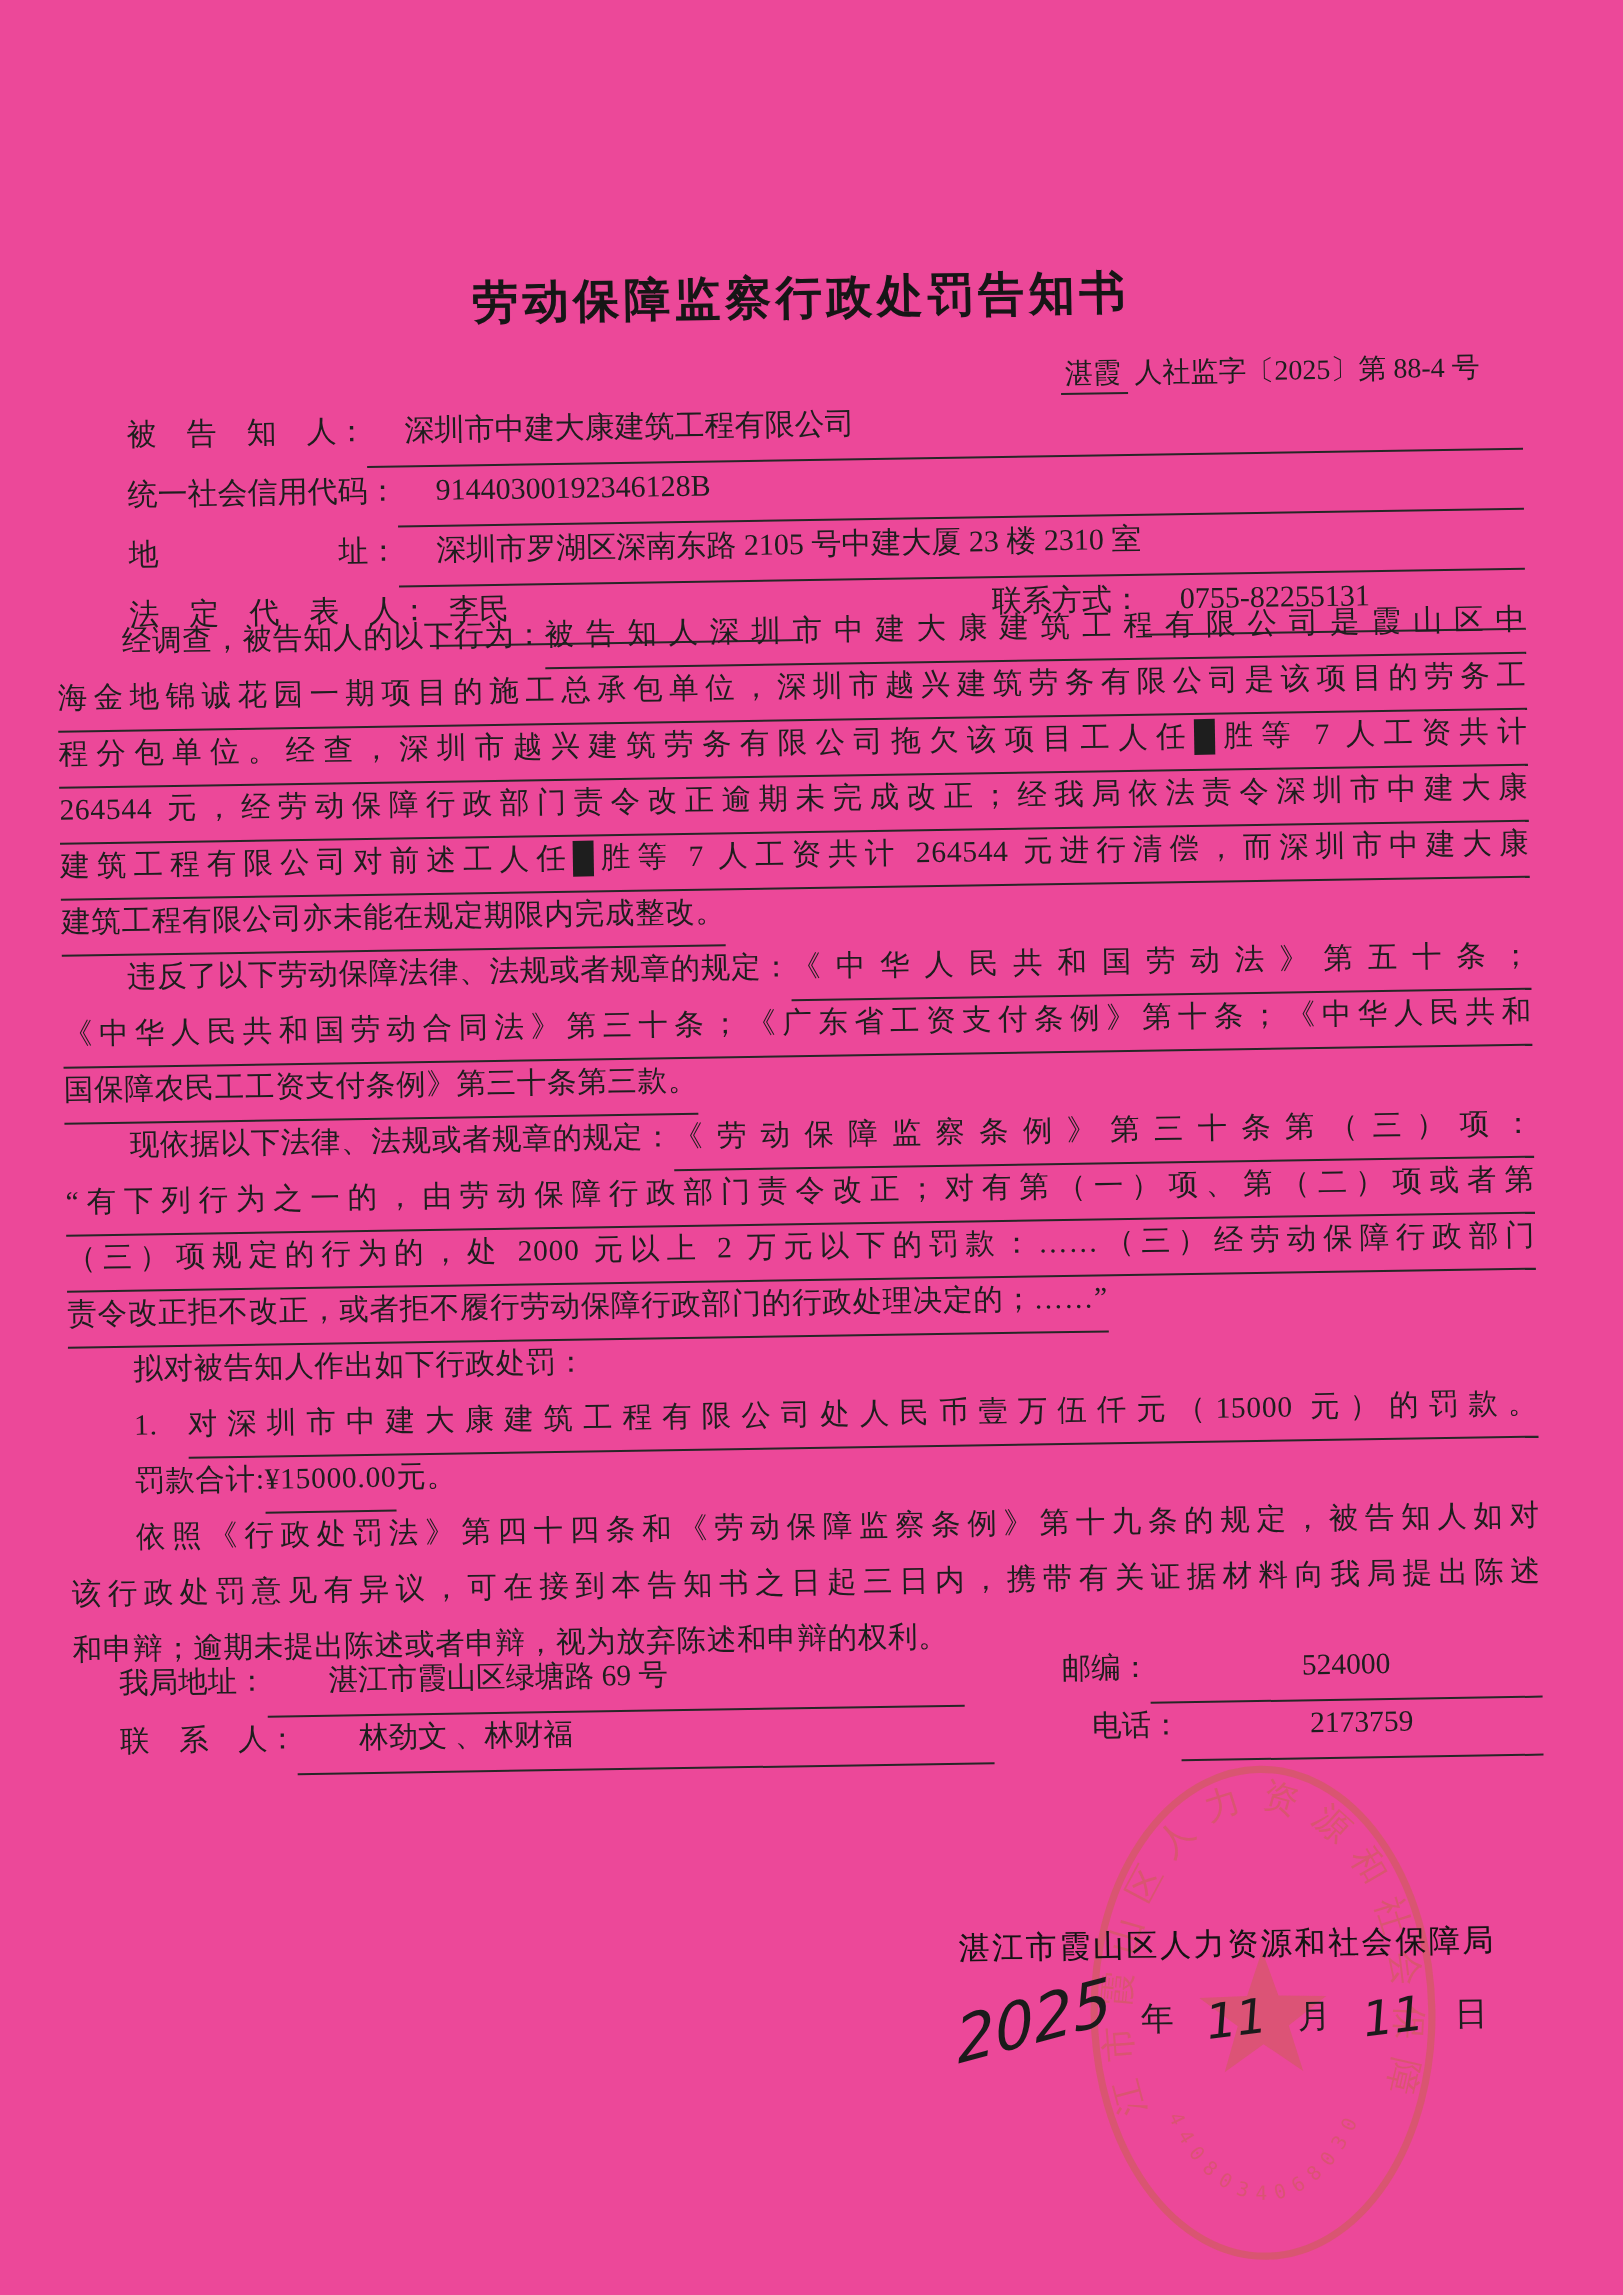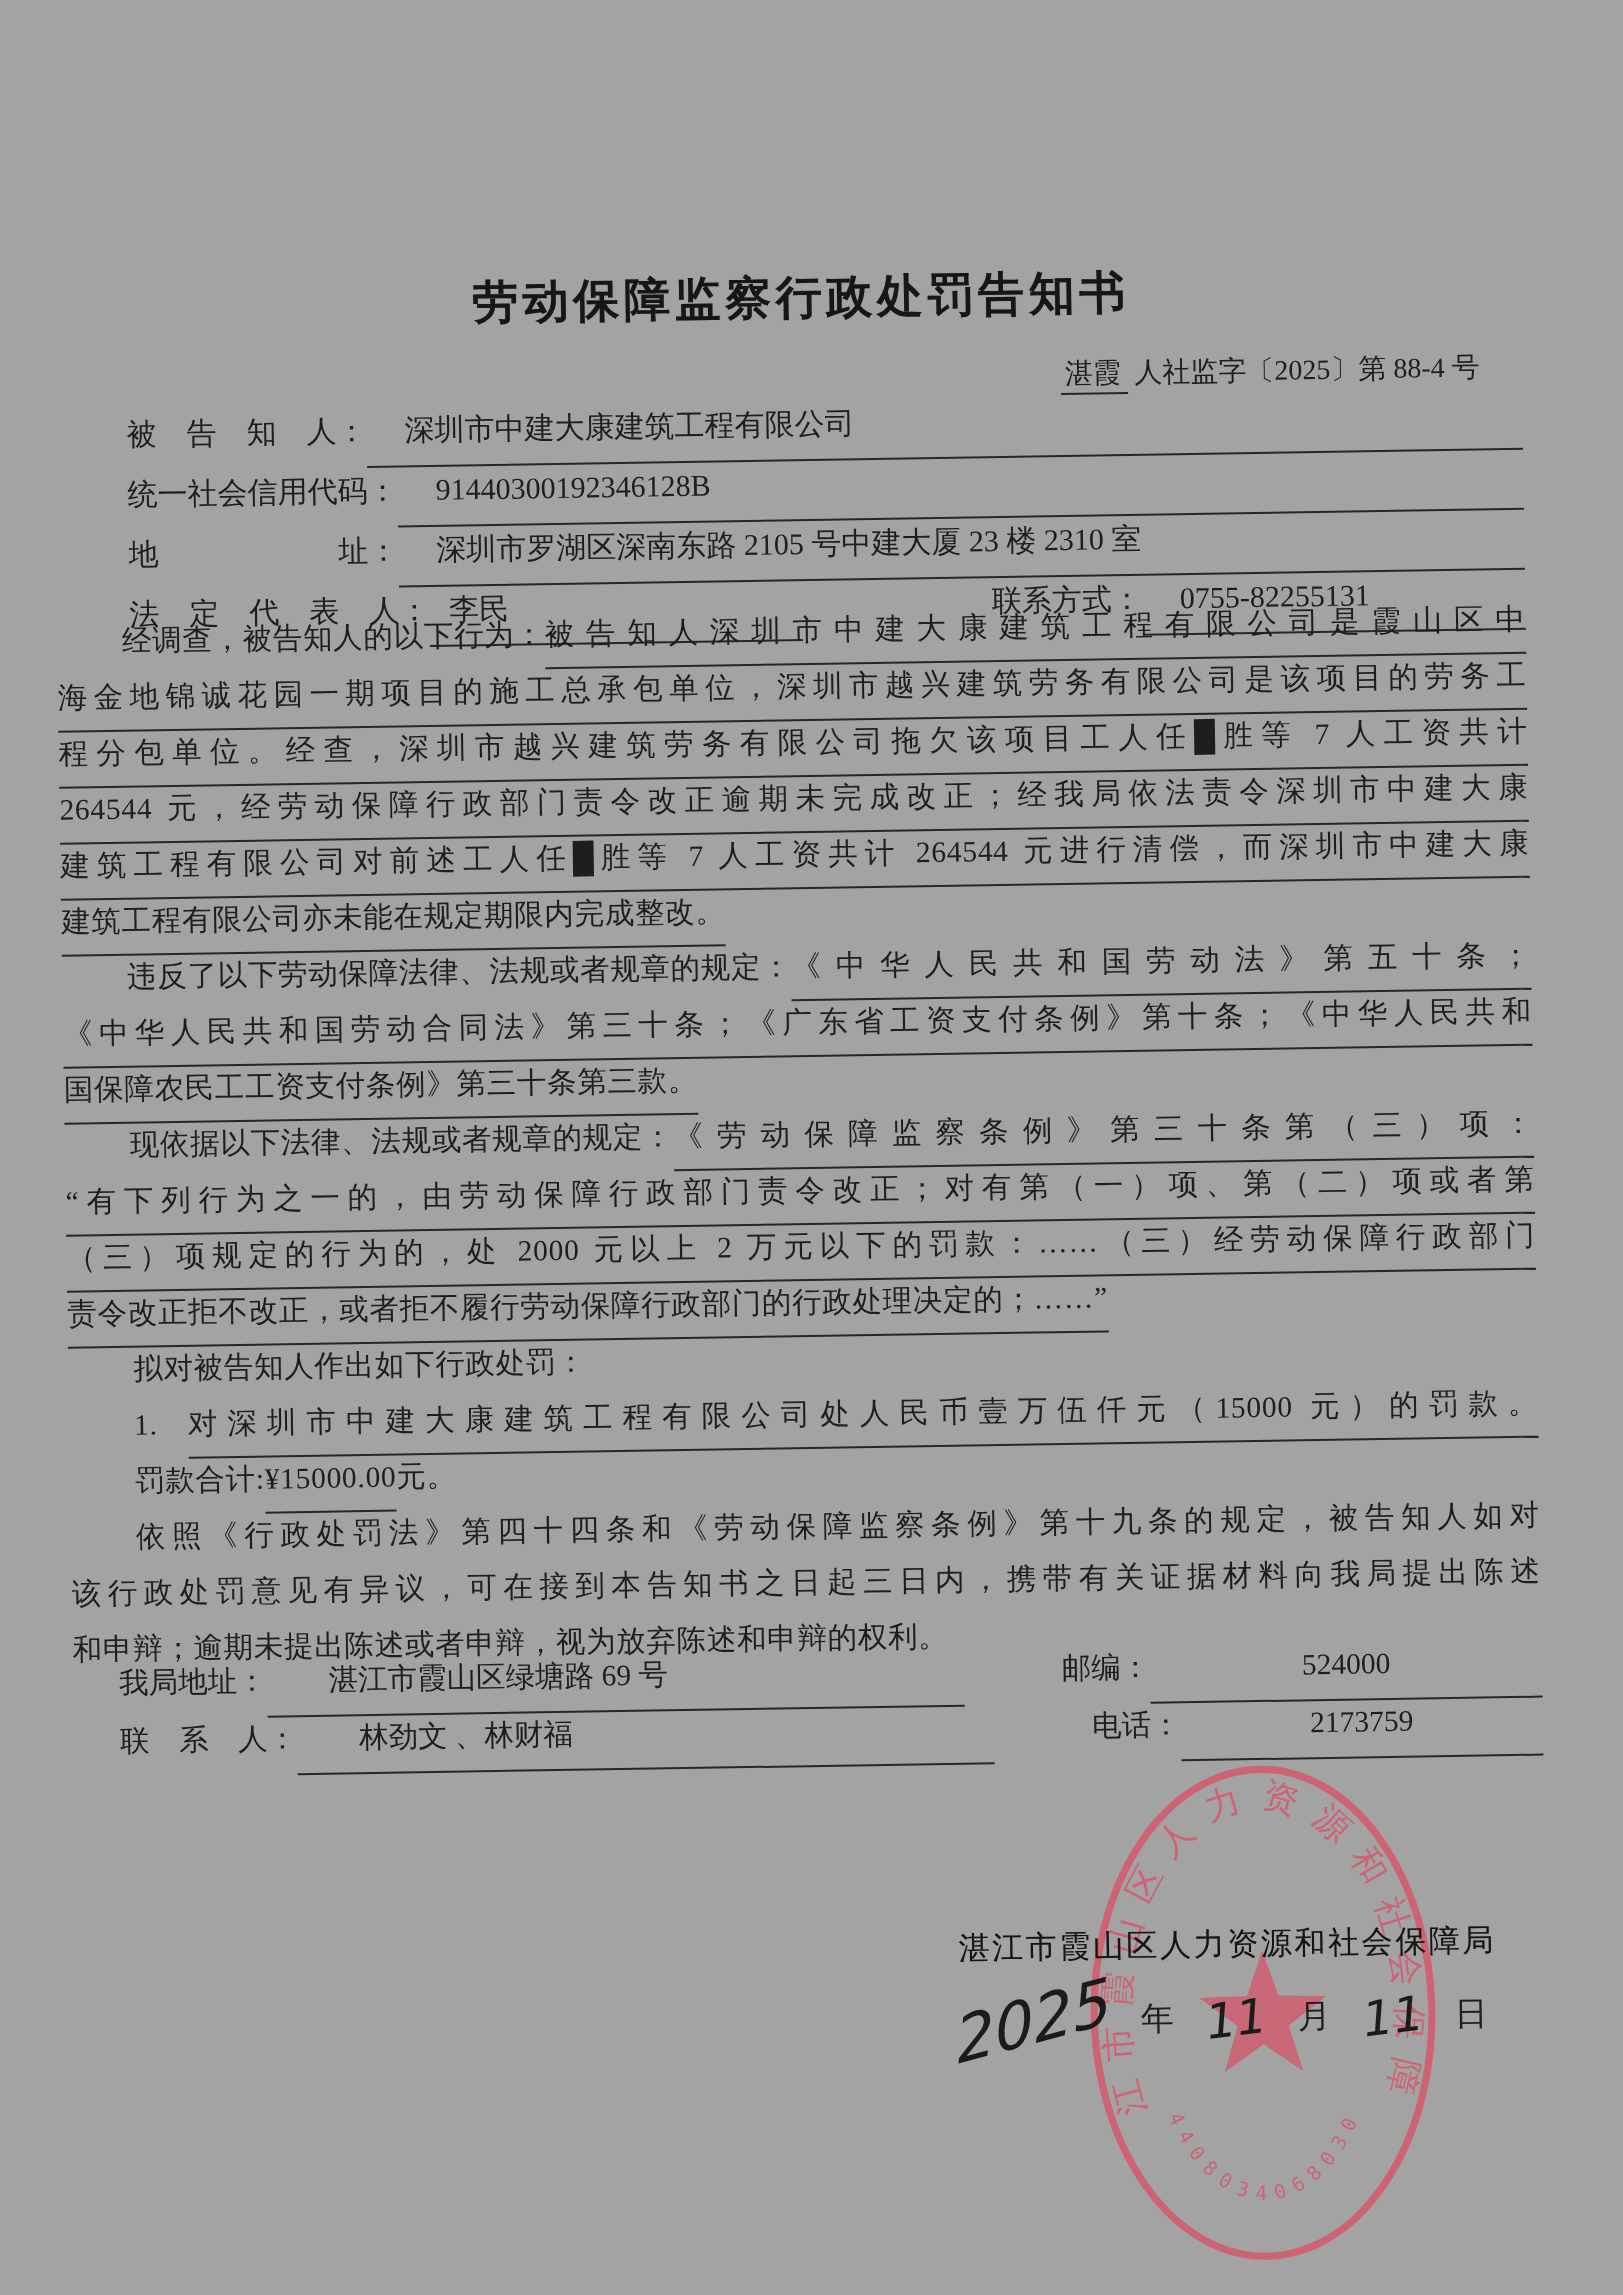--- a/index.html
+++ b/index.html
@@ -1,16 +1,16 @@
 <!DOCTYPE html>
 <html style="font-size:10.5px"><head>
 <meta charset="utf-8">
 <style>
   html,body{margin:0;padding:0;background:#f2f1ee;}
-  .page{position:relative;width:1623px;height:2295px;background:#a3a3a3;overflow:hidden;
+  .page{position:relative;width:1623px;height:2295px;background:#ec4899;overflow:hidden;
         font-family:"Liberation Serif","DejaVu Serif",serif;color:#1e1e1e;}
   .sheet{position:absolute;inset:0;transform:rotate(-0.9deg);transform-origin:50% 42%;}
 
   
   .title{position:absolute;top:267px;left:0;width:100%;text-align:center;
          font-size:46px;font-weight:700;letter-spacing:4.6px;color:#161616;
          text-shadow:0 0 0.7px rgba(0,0,0,.35);}
   
   .docno{position:absolute;top:359px;right:134px;font-size:28px;white-space:nowrap;}
   .docno .dn-u{border-bottom:2.6px solid #262626;padding:0 6.5px 3.9px 3.9px;}

